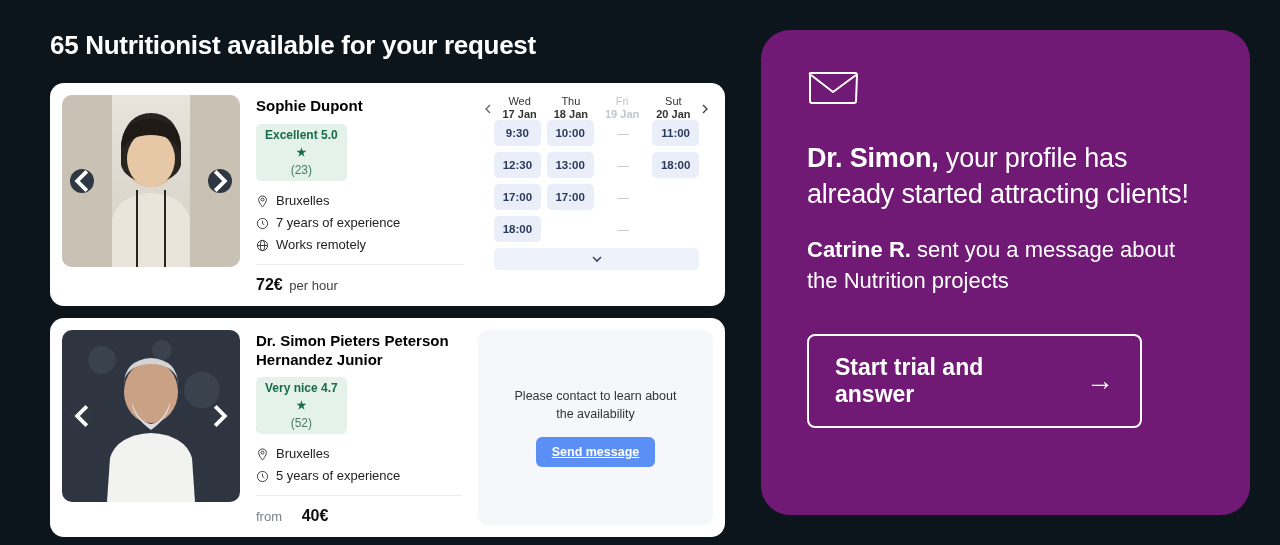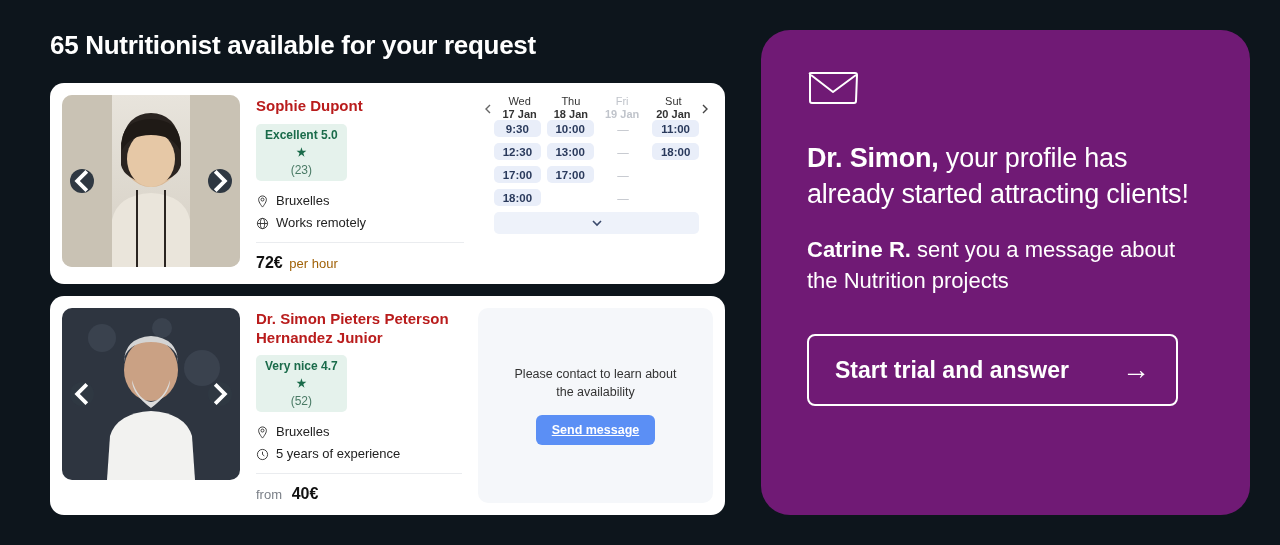--- a/index.html
+++ b/index.html
@@ -50,21 +50,21 @@
   color: #fff;
   display: flex;
   align-items: center;
   justify-content: center;
   cursor: pointer;
   font-size: 12px;
 }
 .photo-nav.lft { left: 8px; }
 .photo-nav.rgt { right: 8px; }
 .info-col { flex: 1; min-width: 0; padding-top: 2px; }
-.name { font-size: 15px; font-weight: 700; color: #b91c1c; margin-bottom: 8px; line-height: 1.25; }
+.name { font-size: 15px; font-weight: 700; color: #000000; margin-bottom: 8px; line-height: 1.25; }
 .badge {
   display: inline-flex;
   align-items: center;
   background: #e5f2ec;
   color: #1a6b4a;
   font-size: 12px;
   font-weight: 600;
   padding: 4px 9px;
   border-radius: 5px;
   margin-bottom: 12px;
@@ -78,22 +78,22 @@
   font-size: 13px; color: #222; margin-bottom: 7px;
 }
 .meta-row .ico { width: 13px; height: 13px; flex-shrink: 0; color: #333; }
 .price-row {
   border-top: 1px solid #eaecef;
   margin-top: 12px;
   padding-top: 11px;
   font-size: 13px;
 }
 .price { font-size: 16px; font-weight: 700; color: #111; }
-.price-sfx { color: #a16207; font-size: 13px; margin-left: 3px; }
-.price-pfx { color: #7a7f87; font-size: 13px; margin-right: 6px; }
+.price-sfx { color: #404040; font-size: 13px; margin-left: 3px; }
+.price-pfx { color: #7a7f87; font-size: 13px; margin-right: 16px; }
 .sched-col {
   width: 233px;
   flex-shrink: 0;
   position: relative;
 }
 .sched-head {
   display: flex;
   align-items: flex-start;
   gap: 0;
 }
@@ -113,21 +113,21 @@
 .day-hd .dow { font-size: 11px; color: #333; font-weight: 500; }
 .day-hd .dom { font-size: 11px; color: #333; font-weight: 700; margin-top: 1px; }
 .day-hd.disabled .dow, .day-hd.disabled .dom { color: #c0c4cb; }
 .slot-grid {
   display: grid;
   grid-template-columns: repeat(4, 1fr);
   gap: 6px 6px;
   margin: 0 14px;
 }
 .slot {
-  height: 17px;
+  height: 26px;
   border-radius: 5px;
   font-size: 11.5px;
   font-weight: 600;
   display: flex;
   align-items: center;
   justify-content: center;
   background: #e9eef9;
   color: #2a3a5c;
   cursor: pointer;
 }
@@ -202,21 +202,21 @@
   border: 2px solid #fff;
   border-radius: 8px;
   padding: 18px 26px;
   display: flex;
   align-items: center;
   justify-content: space-between;
   gap: 20px;
   font-size: 23px;
   font-weight: 700;
   cursor: pointer;
-  width: 371px;
+  width: 335px;
 }
 .cta-btn .arrow { font-size: 28px; font-weight: 400; }
 </style>
 </head>
 <body>
 
 <div class="left-col">
   <h1 class="heading">65 Nutritionist available for your request</h1>
 
   <div class="card">
@@ -255,20 +255,27 @@
       <div class="badge">
         <span>Excellent 5.0</span>
         <span class="star">★</span>
         <span class="cnt">(23)</span>
       </div>
       <div class="meta-row">
         <svg class="ico" viewBox="0 0 14 14">
             <path d="M7 1 C4.5 1 2.8 2.8 2.8 5 C2.8 8 7 13 7 13 S11.2 8 11.2 5 C11.2 2.8 9.5 1 7 1 Z M7 6.5 A1.6 1.6 0 1 1 7 3.3 A1.6 1.6 0 0 1 7 6.5 Z" fill="none" stroke="currentColor" stroke-width="1"></path>
           </svg>
         <span>Bruxelles</span>
+      </div>
+      <div class="meta-row">
+        <svg class="ico" viewBox="0 0 14 14">
+            <circle cx="7" cy="7" r="5.5" fill="none" stroke="currentColor" stroke-width="1"></circle>
+            <path d="M7 4 L7 7 L9 8.5" stroke="currentColor" stroke-width="1" fill="none"></path>
+          </svg>
+        <span>7 years of experience</span>
       </div>
       <div class="meta-row">
         <svg class="ico" viewBox="0 0 14 14">
             <circle cx="7" cy="7" r="5.5" fill="none" stroke="currentColor" stroke-width="1"></circle>
             <ellipse cx="7" cy="7" rx="2.3" ry="5.5" fill="none" stroke="currentColor" stroke-width="1"></ellipse>
             <line x1="1.5" y1="7" x2="12.5" y2="7" stroke="currentColor" stroke-width="1"></line>
           </svg>
         <span>Works remotely</span>
       </div>
       <div class="price-row">

